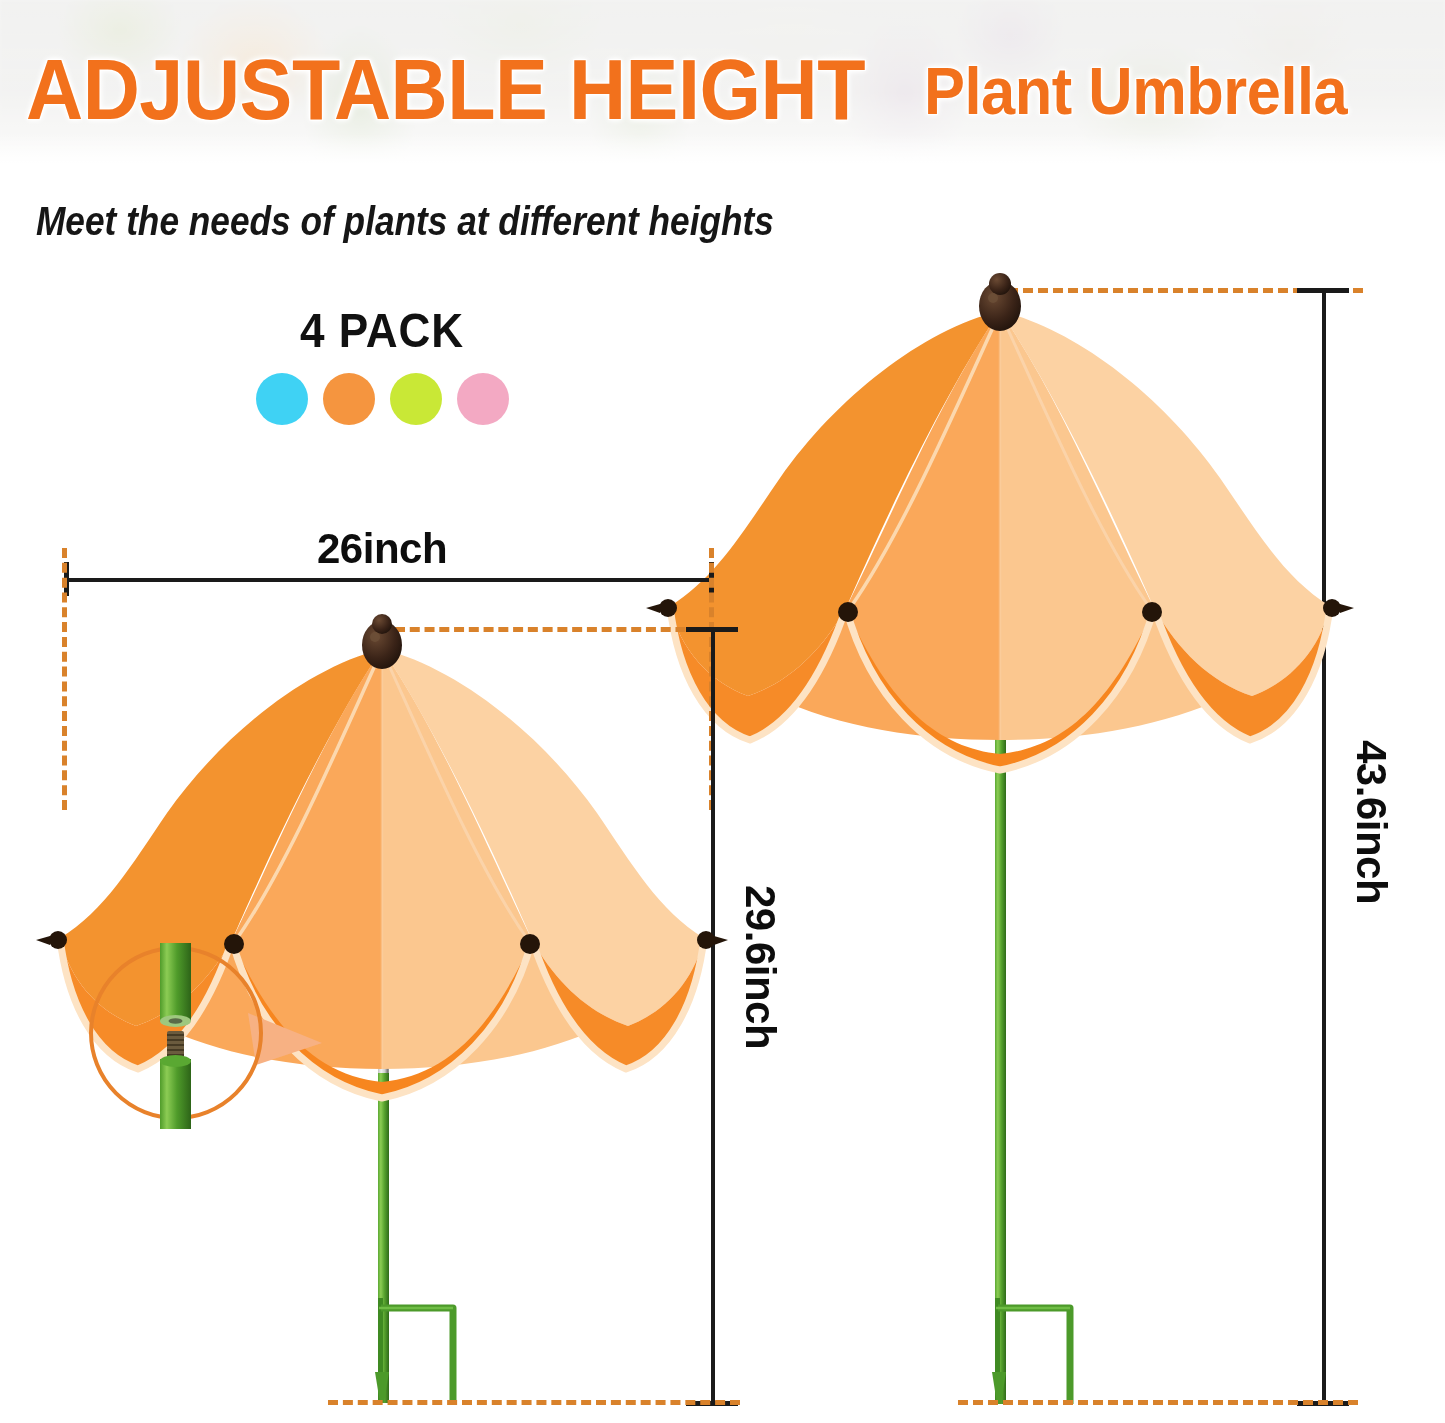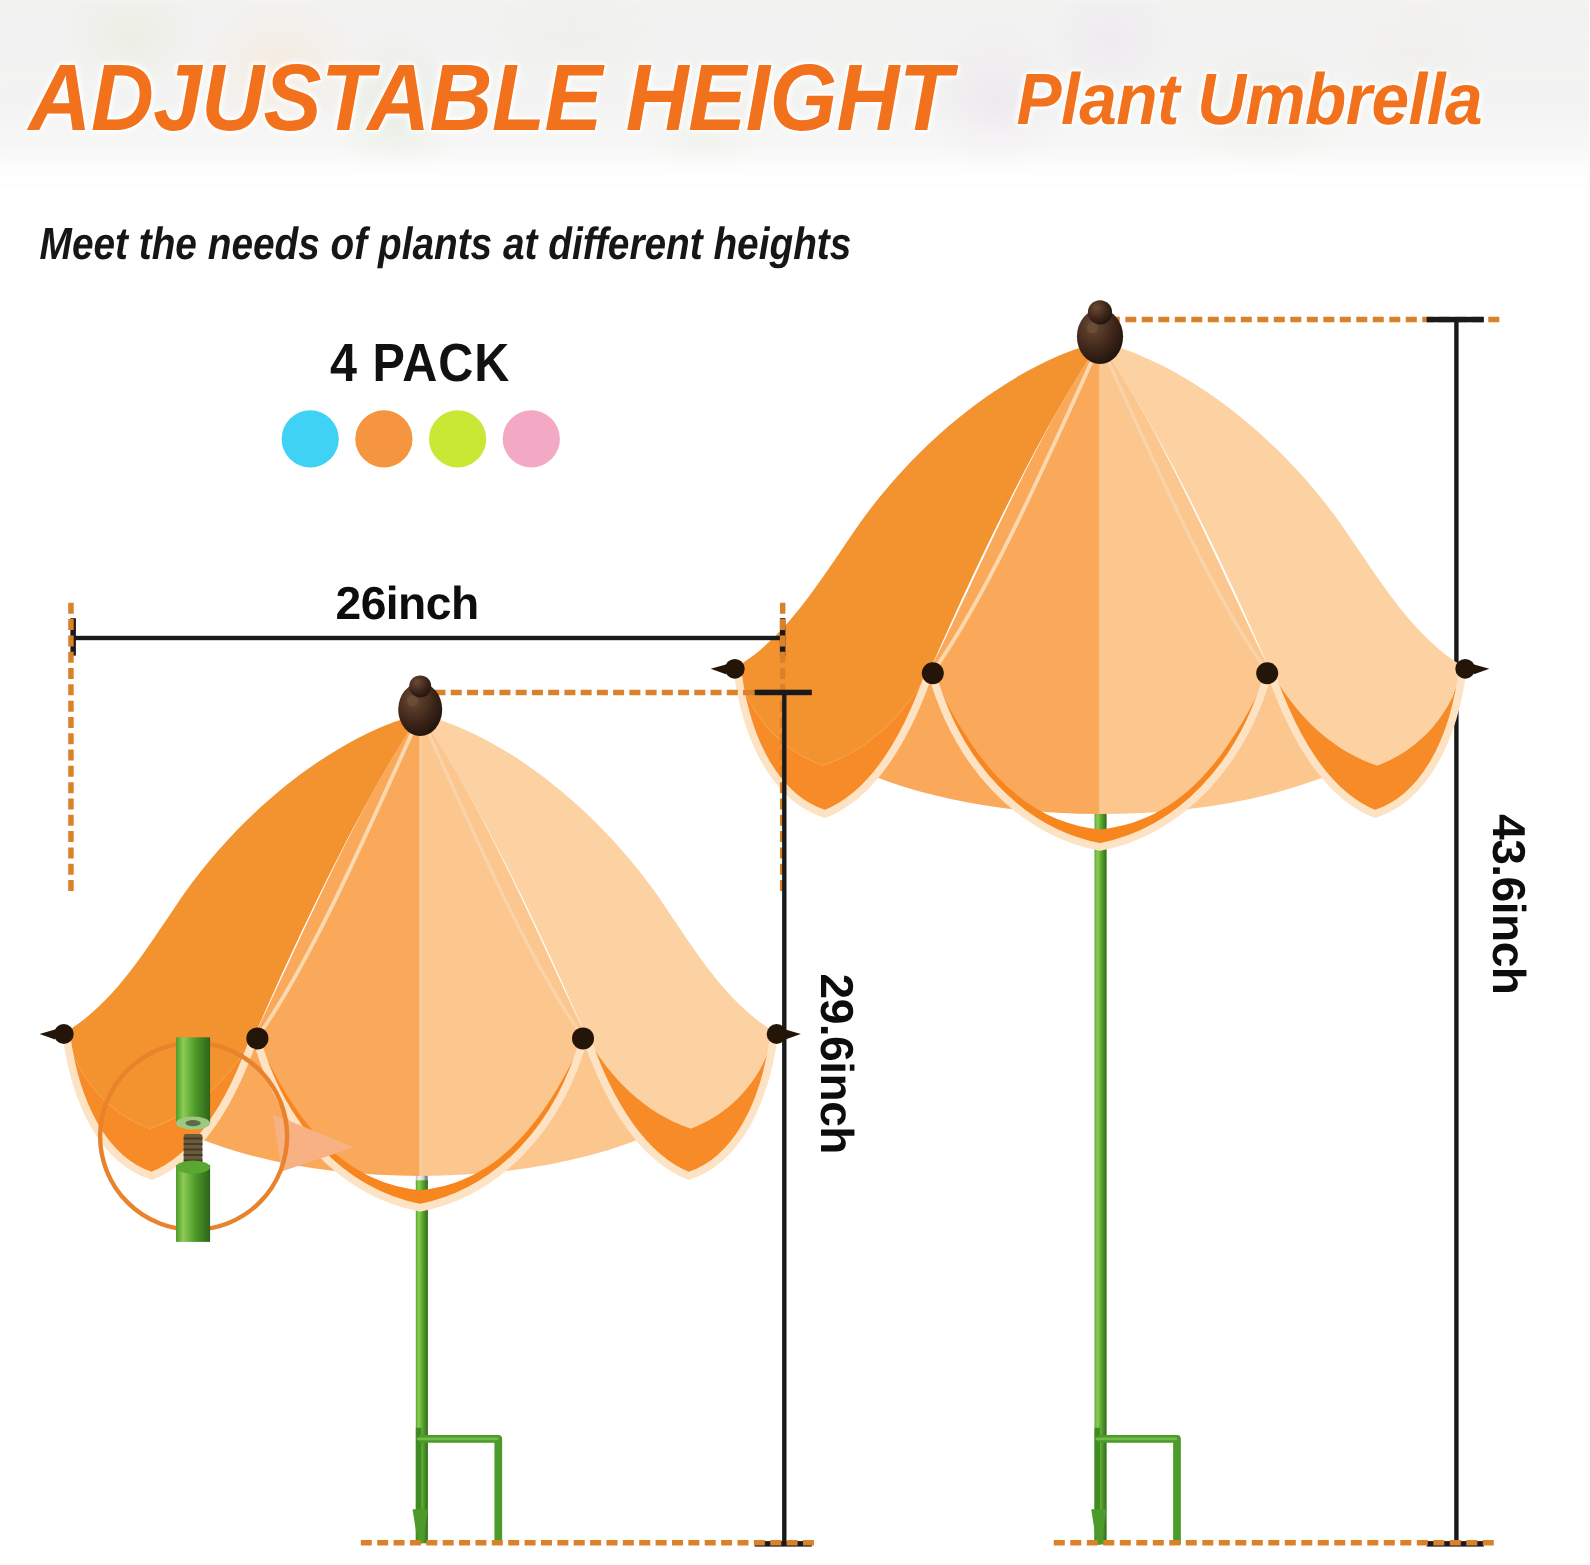--- a/index.html
+++ b/index.html
@@ -55,21 +55,20 @@
     left: 0; right: 0; bottom: 0; height: 34px;
     background: linear-gradient(180deg, rgba(255,255,255,0), #ffffff 88%);
   }
   #header-title {
     position: absolute;
     left: 26px;
     top: 46px;
     white-space: nowrap;
     line-height: 1;
     z-index: 3;
-    font-style: italic;
   }
   #header-title .t-main,
   #header-title .t-sub {
     color: #F2711C;
     font-weight: bold;
     font-stretch: condensed;
     letter-spacing: -0.5px;
     text-shadow:
       0 0 5px #fff, 0 0 5px #fff, 0 0 9px #fff,
       1px 1px 0 #fff, -1px -1px 0 #fff, 1px -1px 0 #fff, -1px 1px 0 #fff;
@@ -306,21 +305,21 @@
       </g>
 
       <g>
         <ellipse cx="360" cy="28" rx="21" ry="25" fill="url(#knobT)"></ellipse>
         <circle cx="360" cy="6" r="11" fill="url(#knobT)"></circle>
         <circle cx="353" cy="20" r="5" fill="#6d5038" opacity=".8"></circle>
       </g>
     </svg>
   </div>
 
-  <div class="dim-text" style="left:305px; top:525px;">26inch</div>
+  <div class="dim-text" style="left:317px; top:525px;">26inch</div>
   <div class="dim-solid-h" style="left:64px; top:578px; width:648px;"></div>
   <div class="tick-v" style="left:64px; top:562px; height:34px;"></div>
   <div class="tick-v" style="left:709px; top:562px; height:34px;"></div>
 
   <div class="dash-v" style="left:62px; top:548px; height:262px;"></div>
   <div class="dash-v" style="left:709px; top:548px; height:262px;"></div>
 
   <div class="dash-h" style="left:395px; top:627px; width:320px;"></div>
   <div class="tick-h" style="left:686px; top:627px; width:52px;"></div>
   <div class="dim-solid-v" style="left:711px; top:629px; height:775px;"></div>

